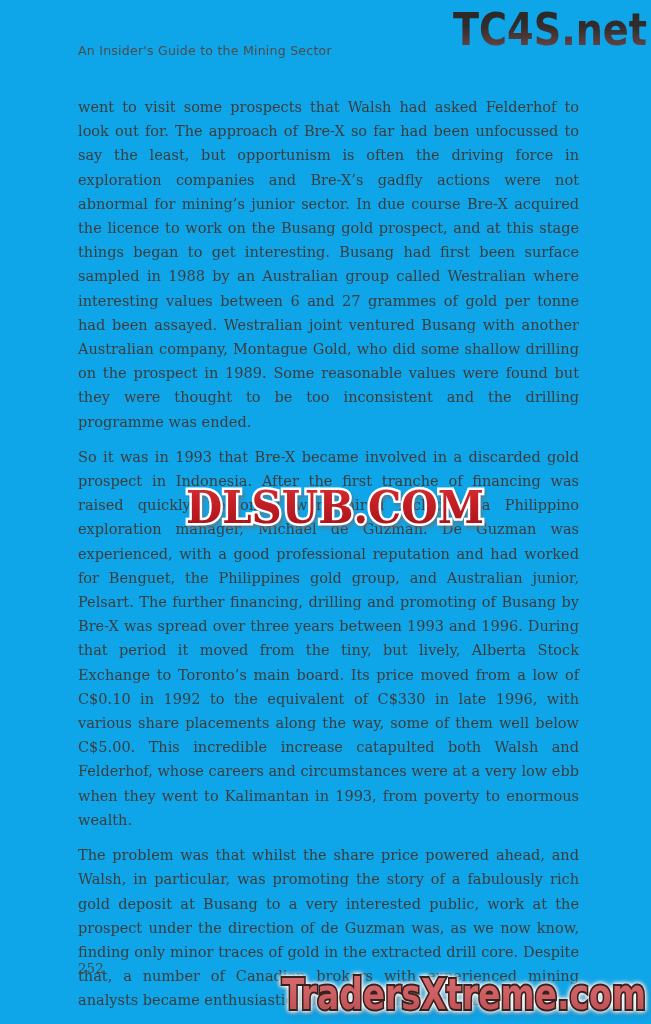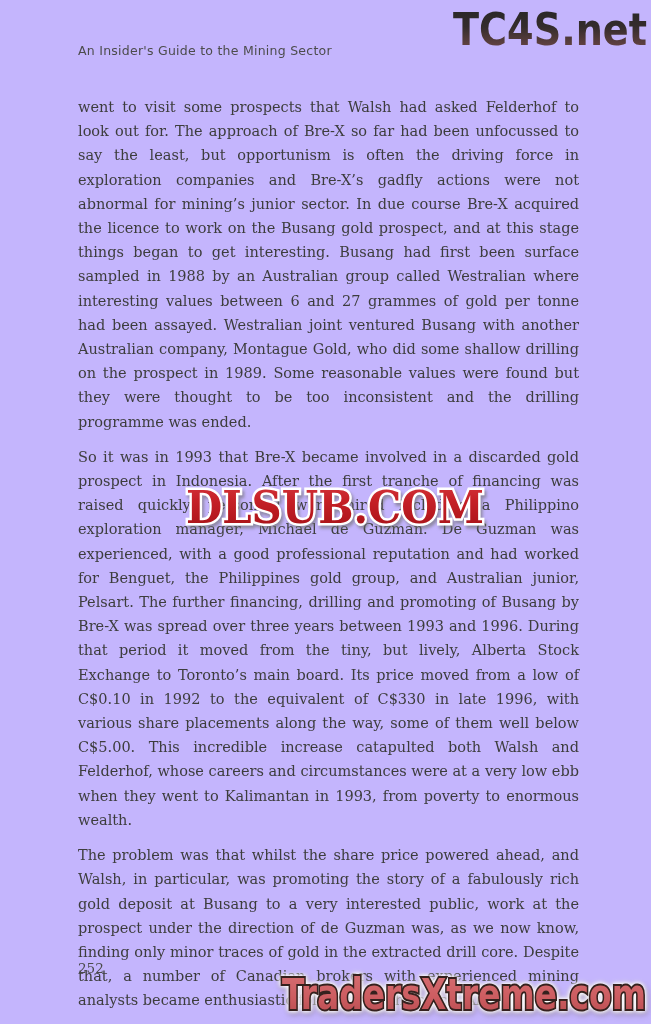--- a/index.html
+++ b/index.html
@@ -3,21 +3,21 @@
 <meta charset="utf-8">
 <style>
   html,body{margin:0;padding:0;}
   body{
     width:651px;height:1024px;
     background:#ffffff;
     position:relative;
     overflow:hidden;
     font-family:"DejaVu Serif", serif;
   }
-  .page{position:absolute;inset:0;background:#c4b5fd;}
+  .page{position:absolute;inset:0;background:#0ea5e9;}
 
   .running-title{
     position:absolute;left:78px;top:43px;
     font-family:"DejaVu Sans", sans-serif;
     font-size:12.5px;color:#4c4c4c;letter-spacing:.25px;
     white-space:nowrap;
   }
 
   .tc4s-svg{position:absolute;top:2px;right:1px;overflow:visible;}
   .tc4s-svg text{

